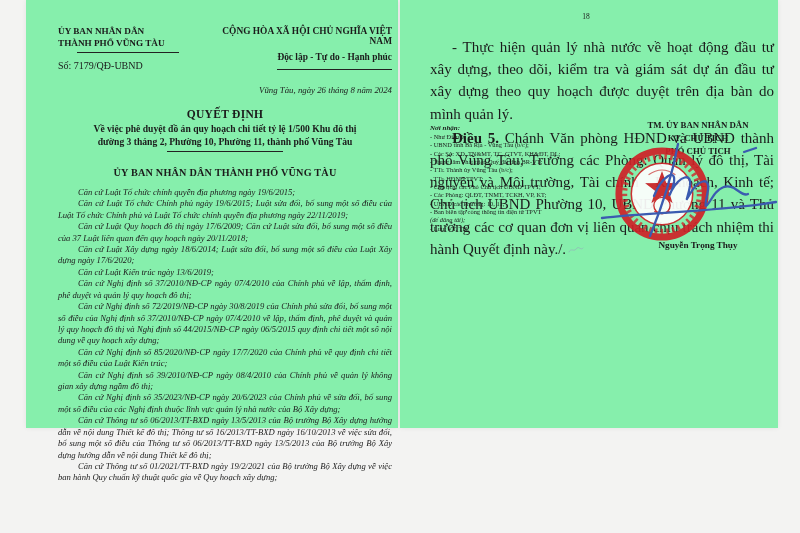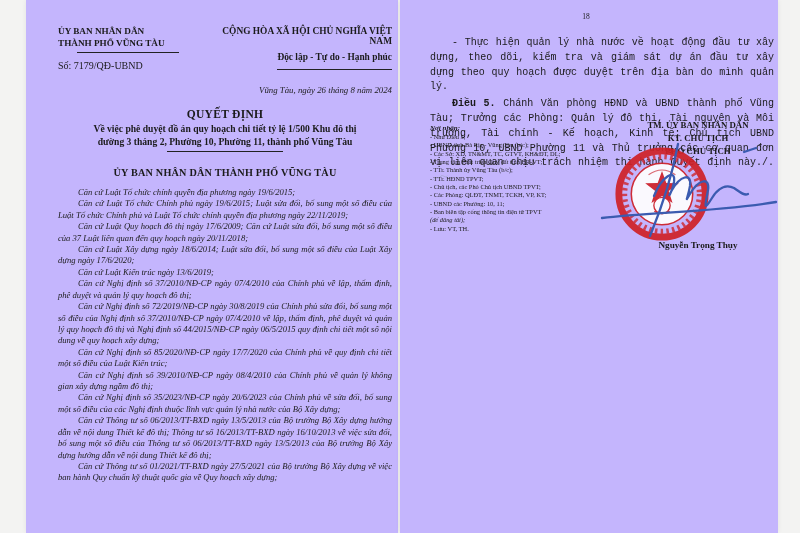--- a/index.html
+++ b/index.html
@@ -4,21 +4,21 @@
 <style>
   html,body{margin:0;padding:0;}
   body{
     width:800px;height:533px;position:relative;overflow:hidden;
     background:#f3f3f2;
     font-family:"Liberation Serif","DejaVu Serif",serif;
     color:#1b1b1b;
     -webkit-font-smoothing:antialiased;
   }
   .page{
-    position:absolute;top:0;height:533px;background:#c4b5fd;
+    position:absolute;top:0;height:428px;background:#86efac;
     box-shadow:0 0 5px rgba(0,0,0,0.07);
   }
   #page1{left:26px;width:372px;padding:26px 6px 0 32px;box-sizing:border-box;}
   #page2{left:400px;width:378px;padding:10px 6px 0 30px;box-sizing:border-box;position:absolute;}
   
   .hdr{display:flex;width:100%;}
   .hdr-left{width:42%;}
   .hdr-right{width:58%;text-align:right;}
   .org{font-weight:bold;font-size:9.2px;line-height:1.3;}
   .rule{border-bottom:1px solid #222;height:0;margin:2px auto 0;}
@@ -34,22 +34,22 @@
   .authority{text-align:center;font-weight:bold;font-size:10.2px;margin-top:15px;letter-spacing:.2px;}
   .body1{margin-top:9px;}
   .para{
     font-style:italic;font-size:8.6px;line-height:1.33;text-align:justify;
     text-indent:20px;margin:0;
   }
   
   .pgnum{position:absolute;top:12px;left:0;width:372px;text-align:center;font-size:7.5px;}
   .body2{position:absolute;top:36px;left:30px;width:344px;}
   .rpara{
-    font-size:10px;line-height:1.48;text-align:justify;text-indent:22px;
-    margin:0 0 2px 0;font-style:normal;font-family:Liberation Mono, monospace;
+    font-size:15px;line-height:1.48;text-align:justify;text-indent:22px;
+    margin:0 0 2px 0;font-style:normal;
   }
   .rpara b{font-weight:bold;}
   .initials{vertical-align:middle;margin-left:2px;opacity:.65;}
   .recipients{position:absolute;left:30px;top:124px;width:190px;}
   .rcpt-label{font-weight:bold;font-style:italic;font-size:7px;margin-bottom:1px;}
   .rcpt{font-size:6.4px;line-height:1.3;}
   .rcpt.em{font-style:italic;}
   .signblock{position:absolute;left:215px;top:119px;width:166px;text-align:center;}
   .sign-line{font-weight:bold;font-size:8.8px;line-height:1.45;}
   .signer{position:absolute;left:215px;top:240px;width:166px;text-align:center;font-weight:bold;font-size:9.2px;}
@@ -90,21 +90,21 @@
     <p class="para">Căn cứ Luật Tổ chức Chính phủ ngày 19/6/2015; Luật sửa đổi, bổ sung một số điều của Luật Tổ chức Chính phủ và Luật Tổ chức chính quyền địa phương ngày 22/11/2019;</p>
     <p class="para">Căn cứ Luật Quy hoạch đô thị ngày 17/6/2009; Căn cứ Luật sửa đổi, bổ sung một số điều của 37 Luật liên quan đến quy hoạch ngày 20/11/2018;</p>
     <p class="para">Căn cứ Luật Xây dựng ngày 18/6/2014; Luật sửa đổi, bổ sung một số điều của Luật Xây dựng ngày 17/6/2020;</p>
     <p class="para">Căn cứ Luật Kiến trúc ngày 13/6/2019;</p>
     <p class="para">Căn cứ Nghị định số 37/2010/NĐ-CP ngày 07/4/2010 của Chính phủ về lập, thẩm định, phê duyệt và quản lý quy hoạch đô thị;</p>
     <p class="para">Căn cứ Nghị định số 72/2019/NĐ-CP ngày 30/8/2019 của Chính phủ sửa đổi, bổ sung một số điều của Nghị định số 37/2010/NĐ-CP ngày 07/4/2010 về lập, thẩm định, phê duyệt và quản lý quy hoạch đô thị và Nghị định số 44/2015/NĐ-CP ngày 06/5/2015 quy định chi tiết một số nội dung về quy hoạch xây dựng;</p>
     <p class="para">Căn cứ Nghị định số 85/2020/NĐ-CP ngày 17/7/2020 của Chính phủ về quy định chi tiết một số điều của Luật Kiến trúc;</p>
     <p class="para">Căn cứ Nghị định số 39/2010/NĐ-CP ngày 08/4/2010 của Chính phủ về quản lý không gian xây dựng ngầm đô thị;</p>
     <p class="para">Căn cứ Nghị định số 35/2023/NĐ-CP ngày 20/6/2023 của Chính phủ về sửa đổi, bổ sung một số điều của các Nghị định thuộc lĩnh vực quản lý nhà nước của Bộ Xây dựng;</p>
     <p class="para">Căn cứ Thông tư số 06/2013/TT-BXD ngày 13/5/2013 của Bộ trưởng Bộ Xây dựng hướng dẫn về nội dung Thiết kế đô thị; Thông tư số 16/2013/TT-BXD ngày 16/10/2013 về việc sửa đổi, bổ sung một số điều của Thông tư số 06/2013/TT-BXD ngày 13/5/2013 của Bộ trưởng Bộ Xây dựng hướng dẫn về nội dung Thiết kế đô thị;</p>
-    <p class="para">Căn cứ Thông tư số 01/2021/TT-BXD ngày 27/5/2021 của Bộ trưởng Bộ Xây dựng về việc ban hành Quy chuẩn kỹ thuật quốc gia về Quy hoạch xây dựng;</p>
+    <p class="para">Căn cứ Thông tư số 01/2021/TT-BXD ngày 19/2/2021 của Bộ trưởng Bộ Xây dựng về việc ban hành Quy chuẩn kỹ thuật quốc gia về Quy hoạch xây dựng;</p>
   </div>
 </div>
 
 <div class="page" id="page2">
   <div class="pgnum">18</div>
 
   <div class="body2">
     <p class="rpara">- Thực hiện quản lý nhà nước về hoạt động đầu tư xây dựng, theo dõi, kiểm tra và giám sát dự án đầu tư xây dựng theo quy hoạch được duyệt trên địa bàn do mình quản lý.</p>
     <p class="rpara"><b>Điều 5.</b><span> Chánh Văn phòng HĐND và UBND thành phố Vũng Tàu; Trưởng các Phòng: Quản lý đô thị, Tài nguyên và Môi trường, Tài chính - Kế hoạch, Kinh tế; Chủ tịch UBND Phường 10, UBND Phường 11 và Thủ trưởng các cơ quan đơn vị liên quan chịu trách nhiệm thi hành Quyết định này./.</span><svg class="initials" width="16" height="8" viewBox="0 0 16 8">
           <path d="M1,6 C3,1 6,7 9,2 C11,0 13,5 15,2" fill="none" stroke="#97a3bd" stroke-width="0.9" stroke-linecap="round"></path>

